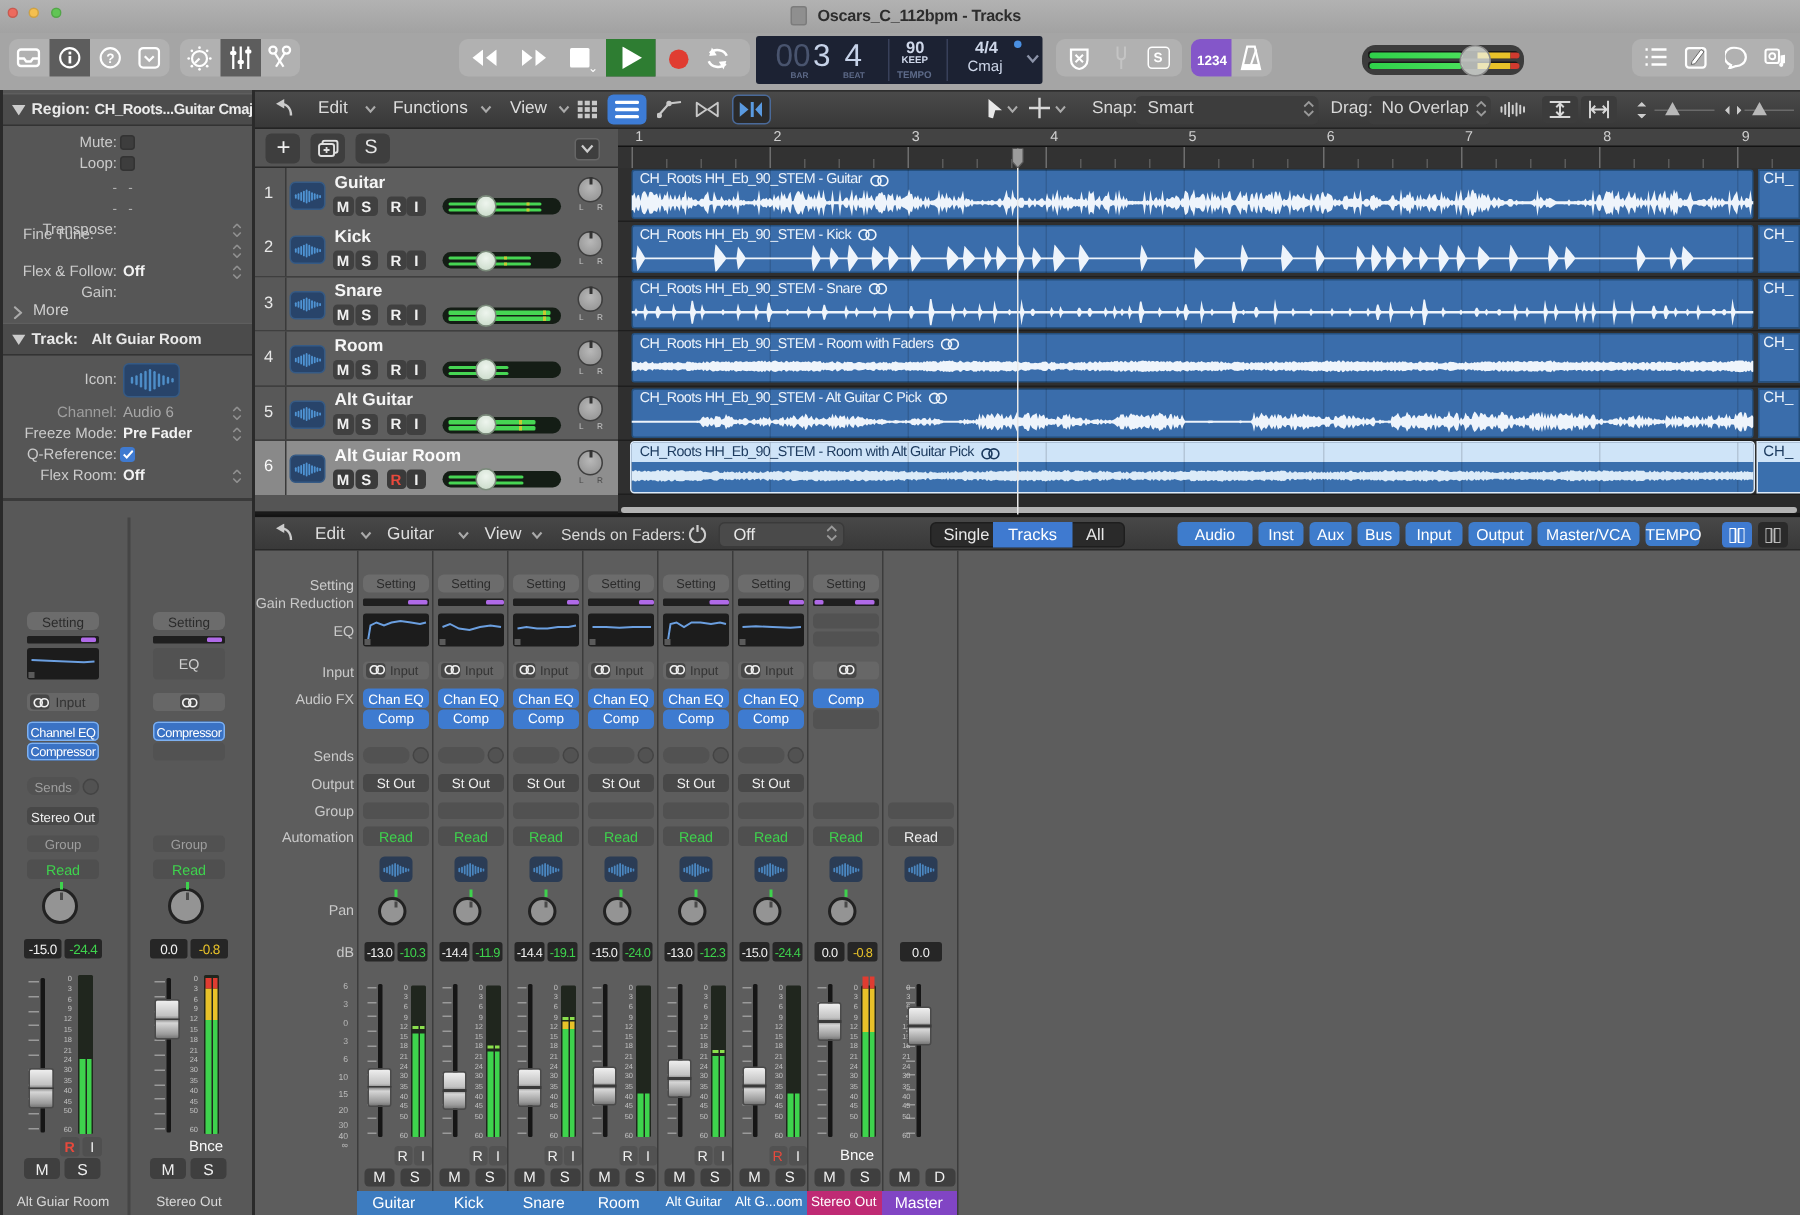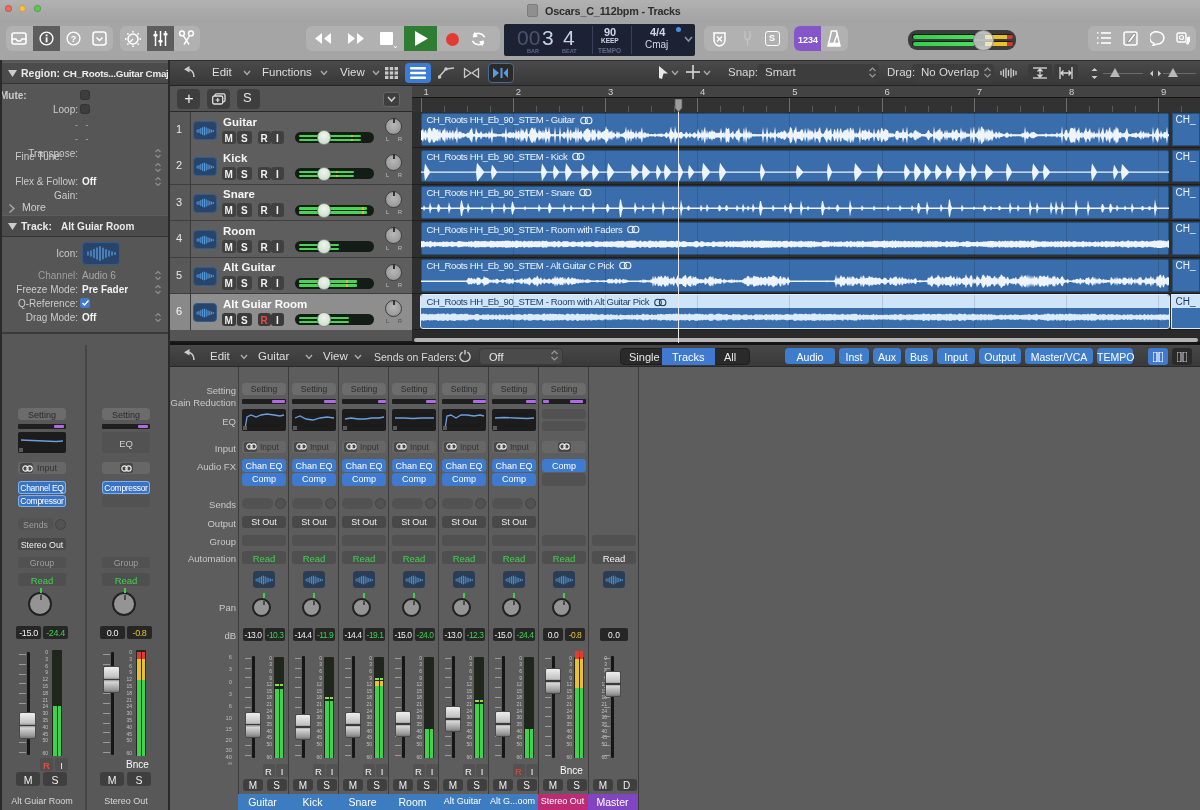--- a/index.html
+++ b/index.html
@@ -167,21 +167,21 @@
       <circle cx="11.5" cy="13.2" r="1.4" fill="#fff"></circle>
     </svg>
 <div class="" style="position:absolute;left:0px;top:60px;width:170px;height:750px;background:#565656;"></div>
 <div class="" style="position:absolute;left:168px;top:60px;width:2px;height:750px;background:#2a2a2a;"></div>
 <div class="" style="position:absolute;left:0px;top:62px;width:168px;height:22px;background:#4b4b4b;border-top:1px solid #5e5e5e;border-bottom:1px solid #333;"></div>
 <svg class="ab" style="left:8px;top:70px" width="9" height="7" viewBox="0 0 9 7">
       <path d="M0 0h9L4.5 7z" fill="#ccc"></path>
     </svg>
 <div style="position:absolute;left:21px;top:68px;font-size:10.5px;color:#e8e8e8;font-weight:700;white-space:nowrap;line-height:1;">Region:</div>
 <div style="position:absolute;left:63px;top:68.5px;font-size:9.8px;color:#ececec;font-weight:700;white-space:nowrap;line-height:1;letter-spacing:-0.25px;">CH_Roots...Guitar Cmaj</div>
-<div style="position:absolute;left:0px;top:91px;font-size:10px;color:#cbcbcb;font-weight:700;white-space:nowrap;line-height:1;width:78px;">Mute:</div>
+<div style="position:absolute;left:0px;top:91px;font-size:10px;color:#cbcbcb;font-weight:400;white-space:nowrap;line-height:1;width:78px;text-align:right;">Mute:</div>
 <div class="" style="position:absolute;left:80px;top:90px;width:10px;height:10px;background:#3d3d3d;border-radius:2.5px;border:1px solid #333;"></div>
 <div style="position:absolute;left:0px;top:105px;font-size:10px;color:#cbcbcb;font-weight:400;white-space:nowrap;line-height:1;width:78px;text-align:right;">Loop:</div>
 <div class="" style="position:absolute;left:80px;top:104px;width:10px;height:10px;background:#3d3d3d;border-radius:2.5px;border:1px solid #333;"></div>
 <div style="position:absolute;left:75px;top:121px;font-size:9px;color:#b5b5b5;font-weight:400;white-space:nowrap;line-height:1;">-&nbsp;&nbsp;&nbsp;-</div>
 <div style="position:absolute;left:75px;top:135px;font-size:9px;color:#b5b5b5;font-weight:400;white-space:nowrap;line-height:1;">-&nbsp;&nbsp;&nbsp;-</div>
 <div style="position:absolute;left:0px;top:149px;font-size:10px;color:#cbcbcb;font-weight:400;white-space:nowrap;line-height:1;width:78px;text-align:right;">Transpose:</div>
 <svg class="ab" style="left:155px;top:149px" width="6" height="9" viewBox="0 0 6 9">
       <path d="M0.5 3L3 0.5 5.5 3M0.5 6L3 8.5 5.5 6" fill="none" stroke="#909090" stroke-width="1.1"></path>
     </svg>
 <div style="position:absolute;left:0px;top:152px;font-size:10px;color:#cbcbcb;font-weight:400;white-space:nowrap;line-height:1;width:78px;text-align:center;">Fine Tune:</div>
@@ -228,21 +228,21 @@
 <div style="position:absolute;left:0px;top:285px;font-size:10px;color:#cbcbcb;font-weight:400;white-space:nowrap;line-height:1;width:78px;text-align:right;">Freeze Mode:</div>
 <div style="position:absolute;left:82px;top:285px;font-size:10px;color:#f2f2f2;font-weight:700;white-space:nowrap;line-height:1;">Pre Fader</div>
 <svg class="ab" style="left:155px;top:285px" width="6" height="9" viewBox="0 0 6 9">
       <path d="M0.5 3L3 0.5 5.5 3M0.5 6L3 8.5 5.5 6" fill="none" stroke="#909090" stroke-width="1.1"></path>
     </svg>
 <div style="position:absolute;left:0px;top:299px;font-size:10px;color:#cbcbcb;font-weight:400;white-space:nowrap;line-height:1;width:78px;text-align:right;">Q-Reference:</div>
 <div class="" style="position:absolute;left:80px;top:298px;width:10px;height:10px;background:#3f7ad0;border-radius:2.5px;"></div>
 <svg class="ab" style="left:82px;top:300px" width="7" height="6" viewBox="0 0 7 6">
       <path d="M0.5 3l2 2L6.5 0.5" fill="none" stroke="#fff" stroke-width="1.3"></path>
     </svg>
-<div style="position:absolute;left:0px;top:313px;font-size:10px;color:#cbcbcb;font-weight:400;white-space:nowrap;line-height:1;width:78px;text-align:right;">Drag Mode:</div>
+<div style="position:absolute;left:0px;top:313px;font-size:10px;color:#cbcbcb;font-weight:400;white-space:nowrap;line-height:1;width:78px;text-align:right;">Flex Room:</div>
 <div style="position:absolute;left:82px;top:313px;font-size:10px;color:#f2f2f2;font-weight:700;white-space:nowrap;line-height:1;">Off</div>
 <svg class="ab" style="left:155px;top:313px" width="6" height="9" viewBox="0 0 6 9">
       <path d="M0.5 3L3 0.5 5.5 3M0.5 6L3 8.5 5.5 6" fill="none" stroke="#909090" stroke-width="1.1"></path>
     </svg>
 <div class="" style="position:absolute;left:0px;top:332px;width:168px;height:2px;background:#3a3a3a;"></div>
 <div class="" style="position:absolute;left:170px;top:60px;width:242px;height:285px;background:#2e2e2e;"></div>
 <div class="" style="position:absolute;left:170px;top:60px;width:1030px;height:26px;background:linear-gradient(#4a4a4a,#383838);border-top:1px solid #2e2e2e;border-bottom:1px solid #242424;"></div>
 <svg class="ab" style="left:182px;top:66px" width="14" height="13" viewBox="0 0 14 13">
       <path d="M12 11c0-5-3-8-8-8" fill="none" stroke="#ccc" stroke-width="1.6"></path>
       <path d="M7.5 0L2 3.2l5.5 3.2z" fill="#ccc"></path>

